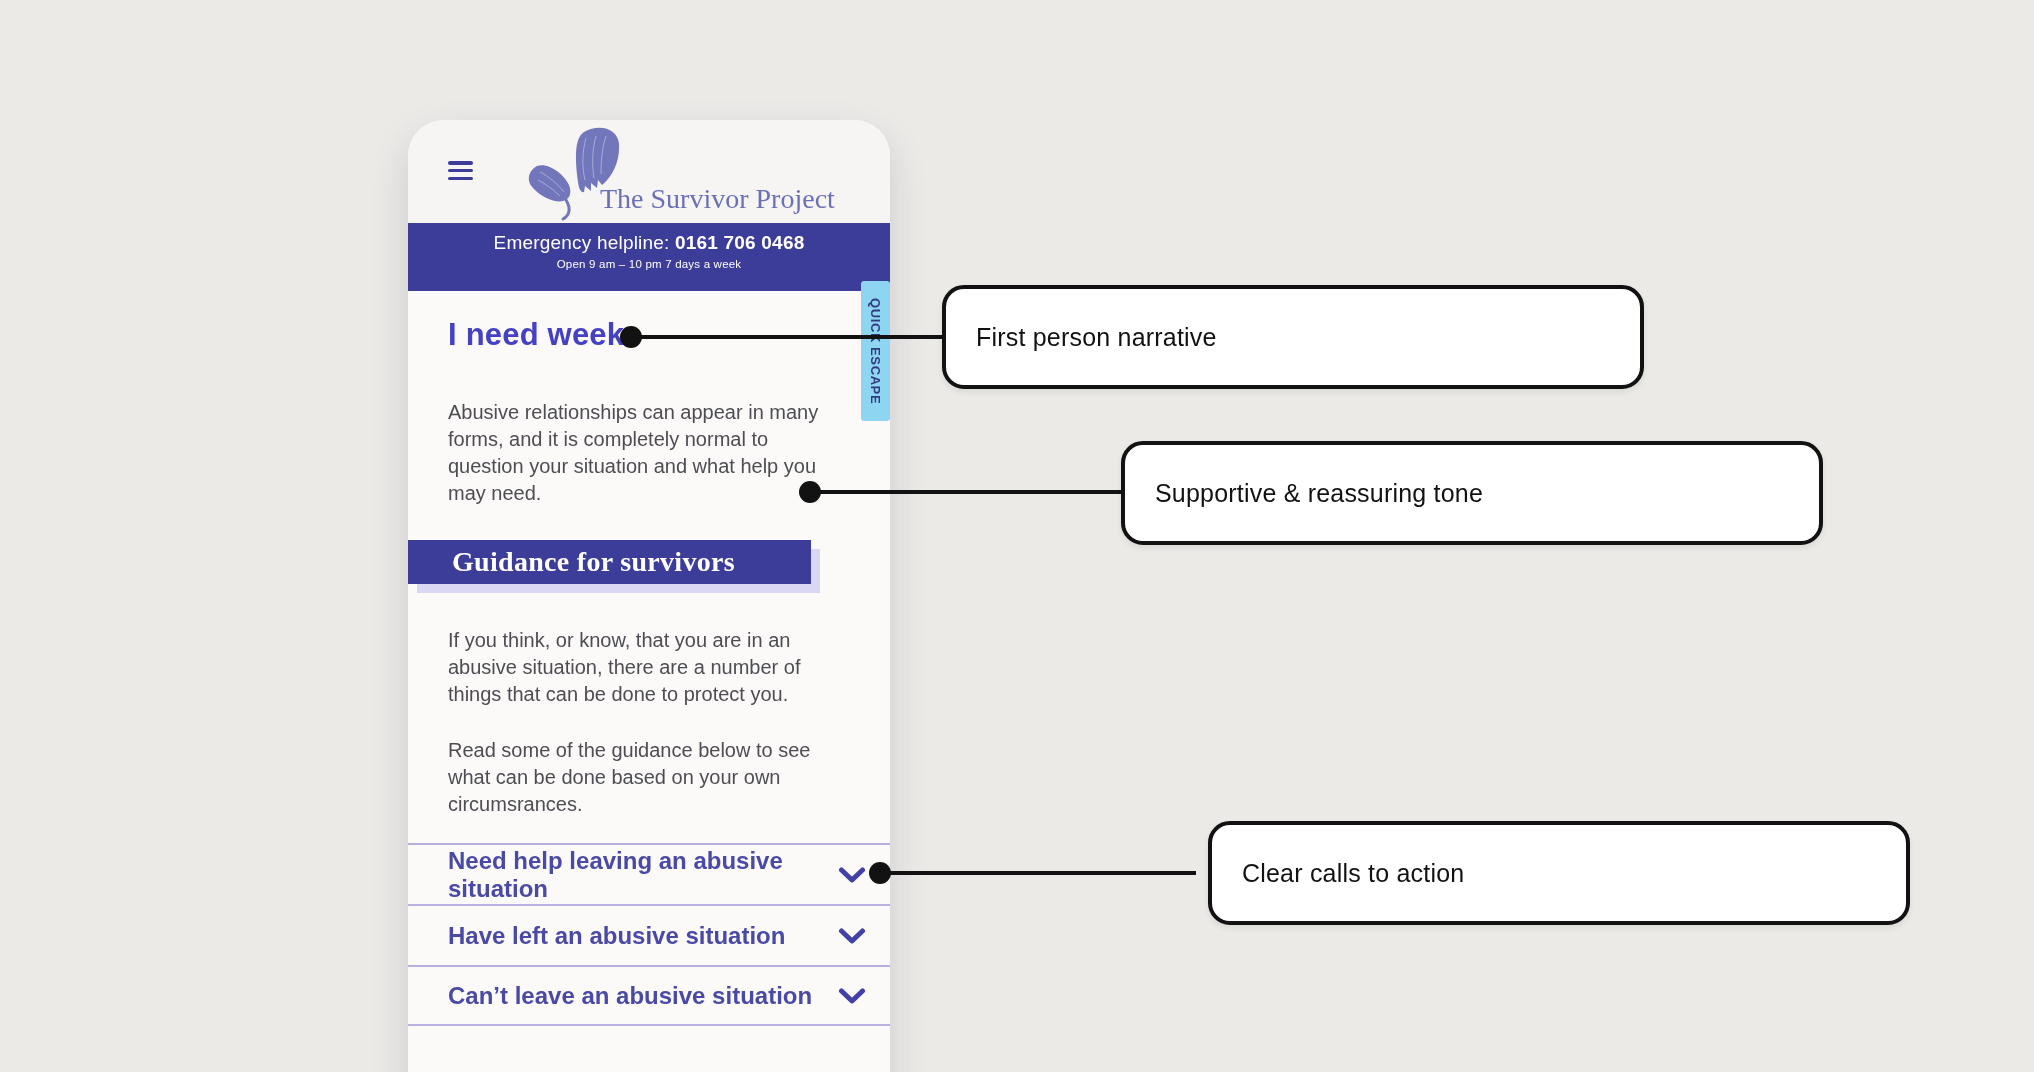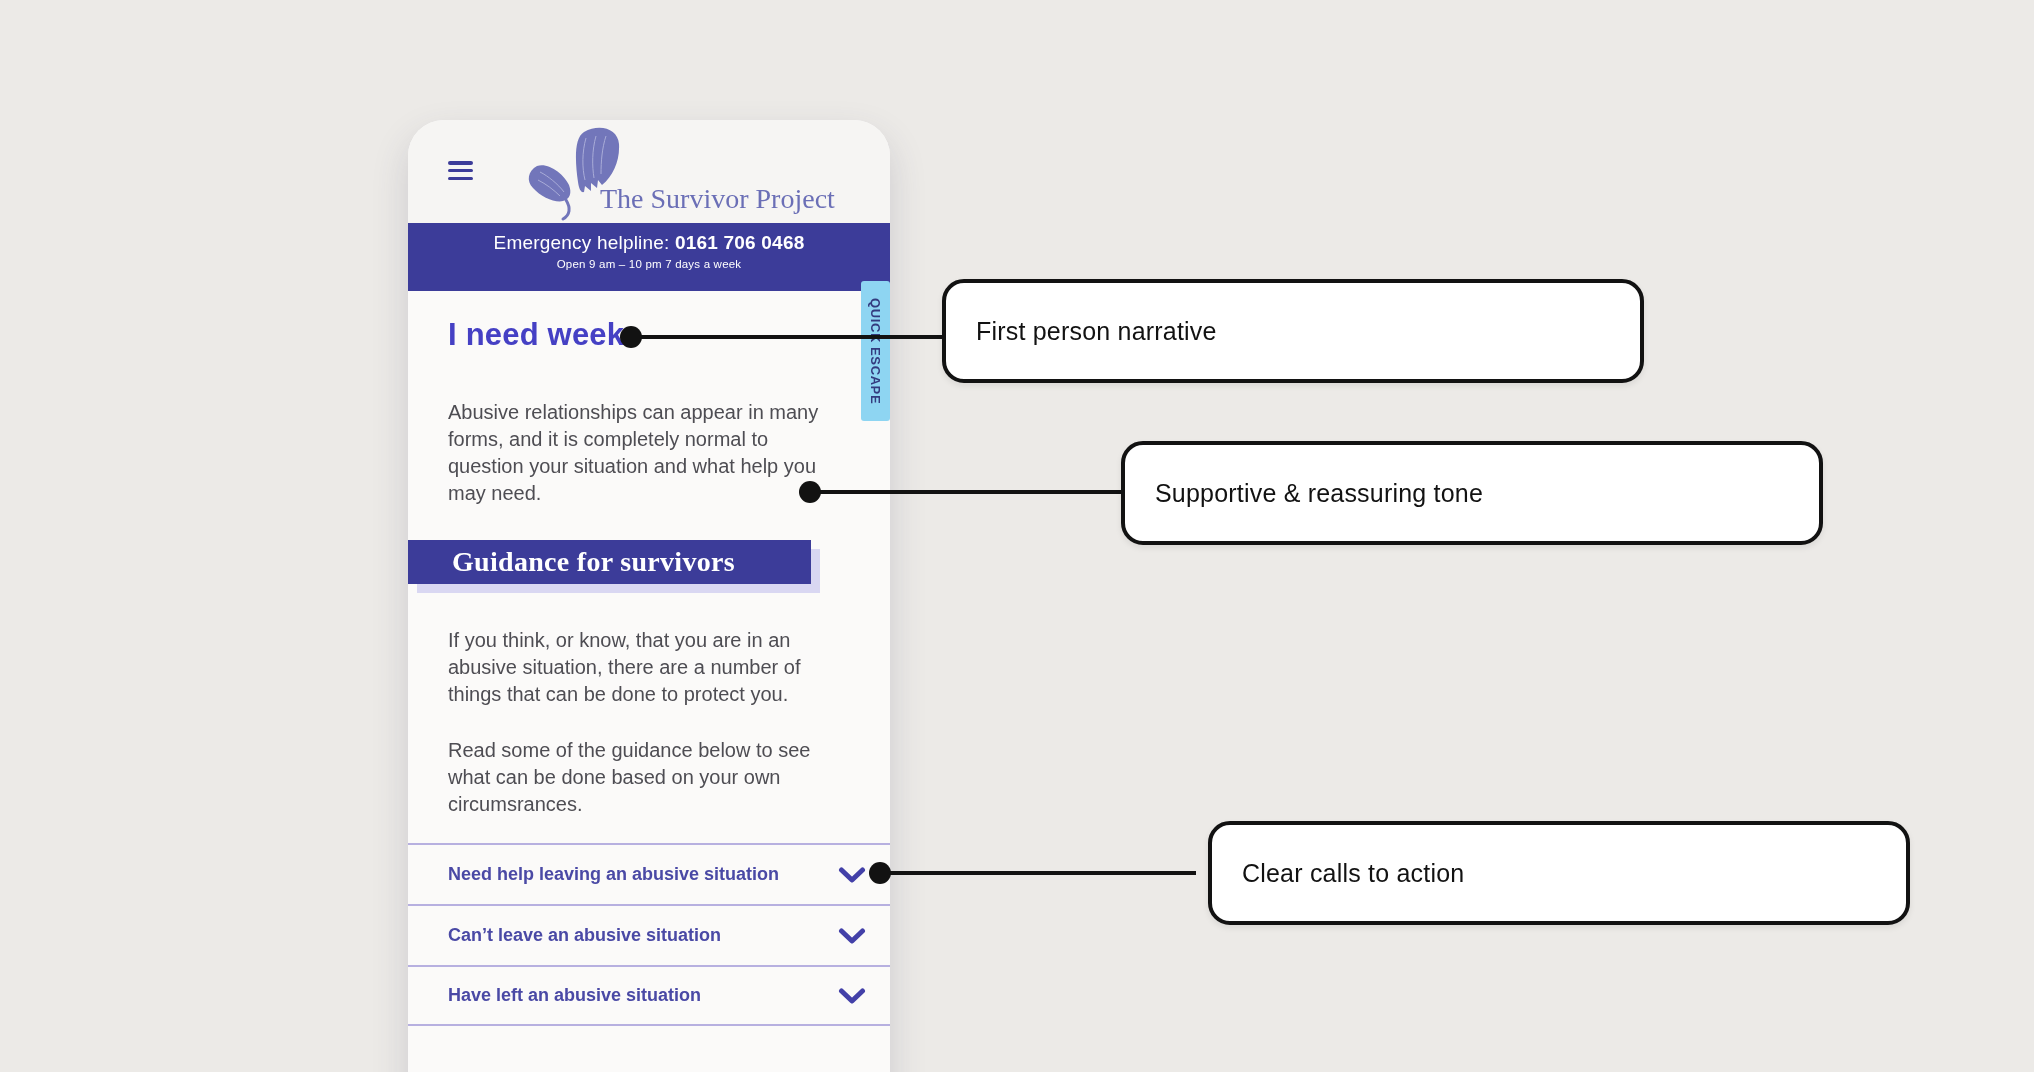--- a/index.html
+++ b/index.html
@@ -72,38 +72,38 @@
     color:#FFFFFF; letter-spacing:0.3px;
   }
 
   .accordion { position:absolute; left:0; top:723px; width:482px; }
   .acc-row {
     height:61px; border-top:2px solid #B7B0E0;
     display:flex; align-items:center; justify-content:space-between;
     padding:0 24px 0 40px; cursor:pointer; background:transparent;
   }
   .acc-row:last-child { border-bottom:2px solid #B7B0E0; }
-  .acc-label { font-size:18px; font-weight:700; color:#4A49A5; }
+  .acc-label { font-size:24px; font-weight:700; color:#4A49A5; }
   .chevron { flex:0 0 auto; margin-top:2px; }
 
   
   .conn-line { position:absolute; height:4px; background:#121212; }
   .conn-dot  { position:absolute; width:22px; height:22px; border-radius:50%; background:#121212; }
 
   .callout {
     position:absolute; width:702px; height:104px;
     background:#FFFFFF; border:4px solid #121212; border-radius:22px;
     display:flex; align-items:center; padding-left:30px;
     box-shadow:0 3px 6px rgba(0,0,0,0.08);
   }
   .callout span { font-size:25px; font-weight:500; color:#121212; letter-spacing:0.2px; }
 
   #line-1 { left:631px; top:335px; width:315px; }
   #dot-1  { left:620px; top:326px; }
-  #box-1  { left:942px;  top:279px; }
+  #box-1  { left:942px;  top:285px; }
 
   #line-2 { left:810px; top:490px; width:315px; }
   #dot-2  { left:799px; top:481px; }
   #box-2  { left:1121px; top:441px; }
 
   #line-3 { left:880px; top:871px; width:316px; }
   #dot-3  { left:869px; top:862px; }
   #box-3  { left:1192px; top:821px;margin-left:16px; }
 </style>
 </head>
@@ -163,27 +163,27 @@
 circumsrances.</p>
 
     <div class="accordion">
       <div class="acc-row">
         <span class="acc-label">Need help leaving an abusive situation</span>
         <svg class="chevron" width="28" height="17" viewBox="0 0 28 17">
           <path d="M3.5 3 L14 13 L24.5 3" fill="none" stroke="#4340A8" stroke-width="5" stroke-linecap="round" stroke-linejoin="round"></path>
         </svg>
       </div>
       <div class="acc-row">
-        <span class="acc-label">Can’t leave an abusive situation</span>
+        <span class="acc-label">Have left an abusive situation</span>
         <svg class="chevron" width="28" height="17" viewBox="0 0 28 17">
           <path d="M3.5 3 L14 13 L24.5 3" fill="none" stroke="#4340A8" stroke-width="5" stroke-linecap="round" stroke-linejoin="round"></path>
         </svg>
       </div>
       <div class="acc-row">
-        <span class="acc-label">Have left an abusive situation</span>
+        <span class="acc-label">Can’t leave an abusive situation</span>
         <svg class="chevron" width="28" height="17" viewBox="0 0 28 17">
           <path d="M3.5 3 L14 13 L24.5 3" fill="none" stroke="#4340A8" stroke-width="5" stroke-linecap="round" stroke-linejoin="round"></path>
         </svg>
       </div>
     </div>
   </div>
 
   <div class="conn-line" id="line-1"></div>
   <div class="conn-dot" id="dot-1"></div>
   <div class="callout" id="box-1">

